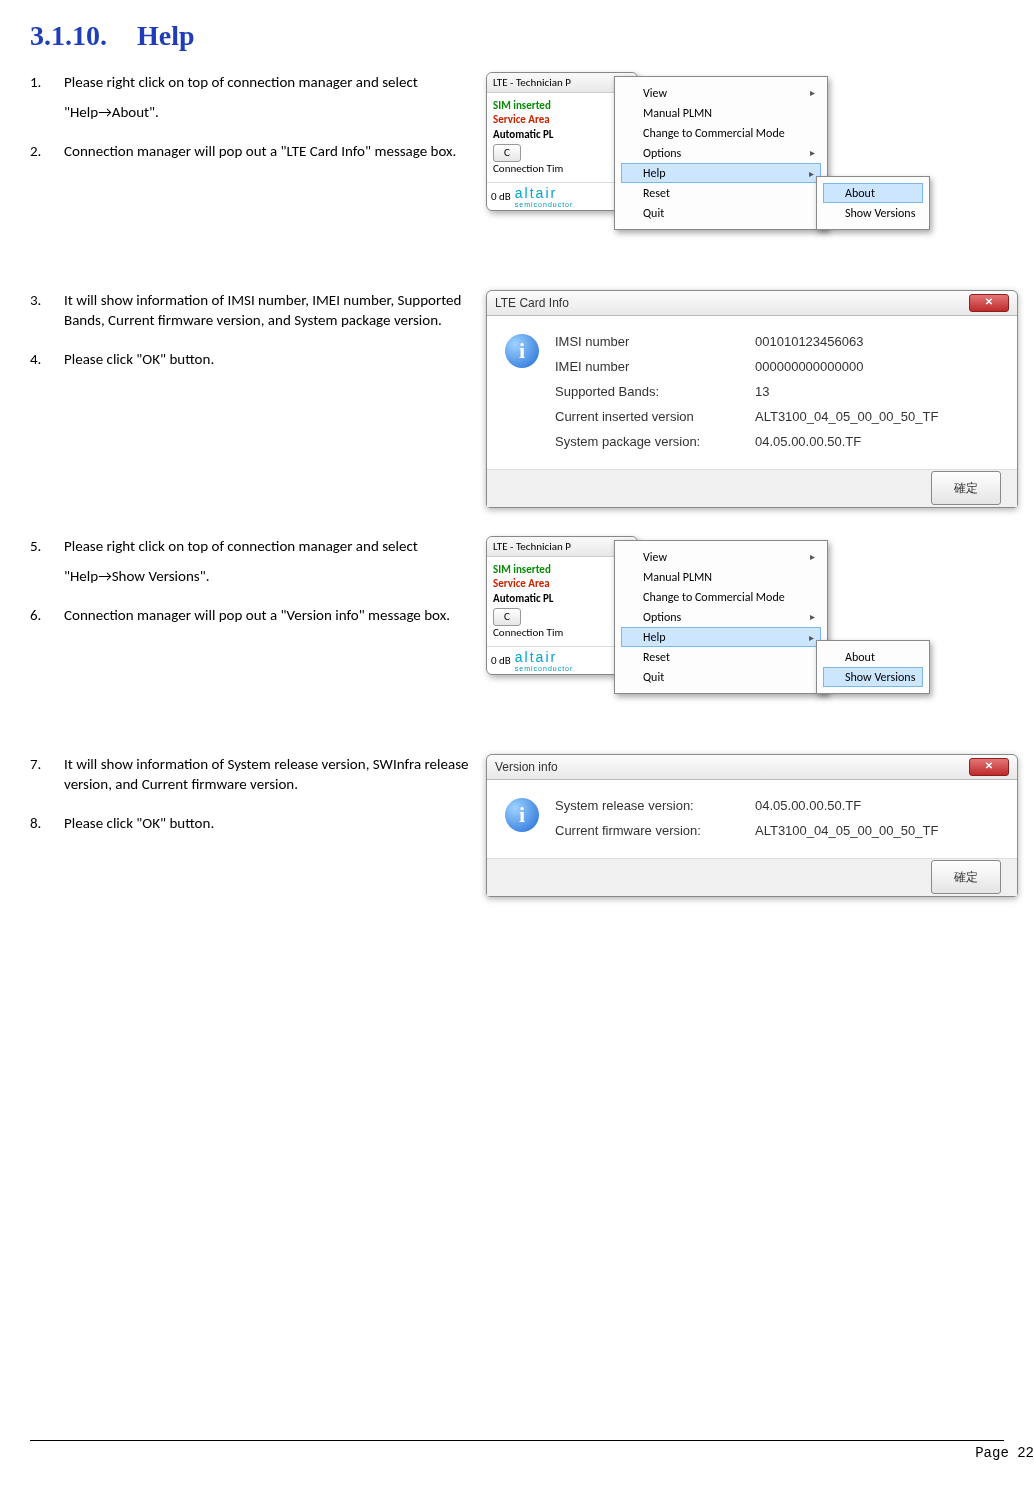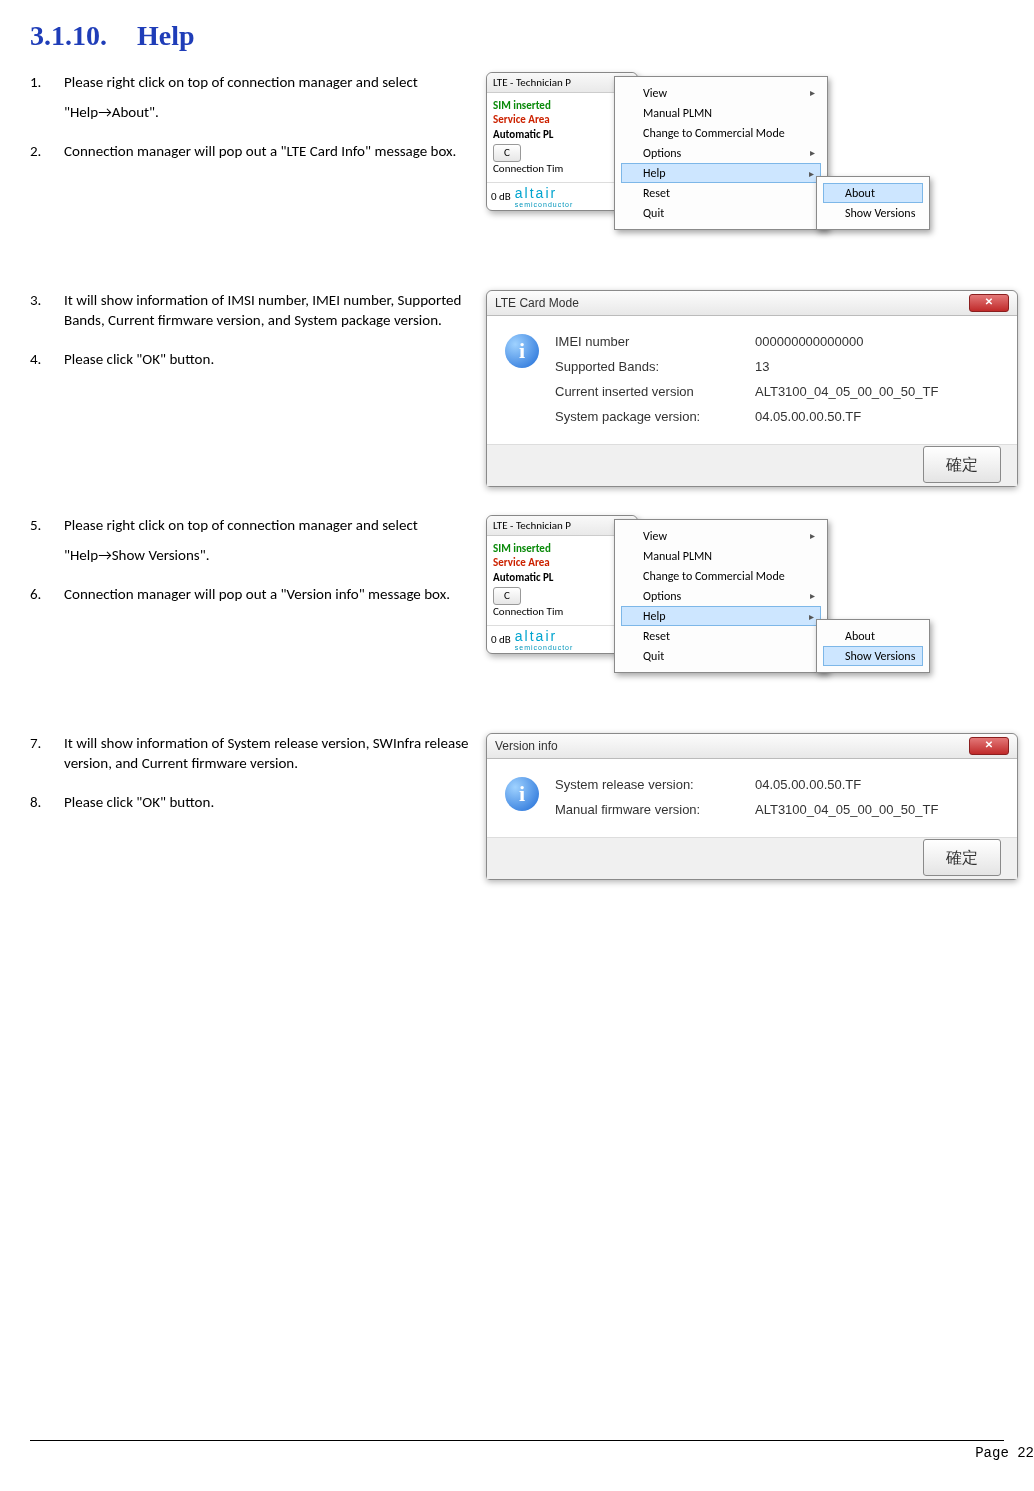--- a/index.html
+++ b/index.html
@@ -189,21 +189,21 @@
     background: #f0f0f0;
     border-top: 1px solid #ddd;
     padding: 10px 16px;
     text-align: right;
   }
   .dlg-footer .ok {
     border: 1px solid #8a8a8a;
     background: linear-gradient(#fff,#e4e4e4);
     padding: 9px 22px;
     border-radius: 3px;
-    font-size: 16px;
+    font-size: 12px;
   }
 
   .cm-stack { position:relative; width:430px; height:190px; }
   .cm-stack .cm-win { position:absolute; left:0; top:0; }
   .cm-stack .menu.main { left:128px; top:4px; width:200px; }
   .cm-stack .menu.sub  { left:330px; top:94px; width:100px; }
 
   .page-footer {
     position: absolute;
     left: 0; right: 0;
@@ -289,26 +289,30 @@
       </li>
       <li>
         <span class="n">4.</span>
         <div class="t"><span>Please click "OK" button.</span></div>
       </li>
     </ol>
   </div>
   <div class="col-right">
     <div class="win dlg">
       <div class="titlebar">
-        <span>LTE Card Mode</span>
+        <span>LTE Card Info</span>
         <span class="closebtn">✕</span>
       </div>
       <div class="dlg-body">
         <div class="info-icon">i</div>
         <div class="kv">
+          <div class="row">
+              <span class="k">IMSI number</span>
+              <span class="v">001010123456063</span>
+            </div>
           <div class="row">
               <span class="k">IMEI number</span>
               <span class="v">000000000000000</span>
             </div>
           <div class="row">
               <span class="k">Supported Bands:</span>
               <span class="v">13</span>
             </div>
           <div class="row">
               <span class="k">Current inserted version</span>
@@ -399,21 +403,21 @@
         <span class="closebtn">✕</span>
       </div>
       <div class="dlg-body">
         <div class="info-icon">i</div>
         <div class="kv">
           <div class="row">
               <span class="k">System release version:</span>
               <span class="v">04.05.00.00.50.TF</span>
             </div>
           <div class="row">
-              <span class="k">Manual firmware version:</span>
+              <span class="k">Current firmware version:</span>
               <span class="v">ALT3100_04_05_00_00_50_TF</span>
             </div>
         </div>
       </div>
       <div class="dlg-footer">
         <span class="ok">確定</span>
       </div>
     </div>
   </div>
 </div>

